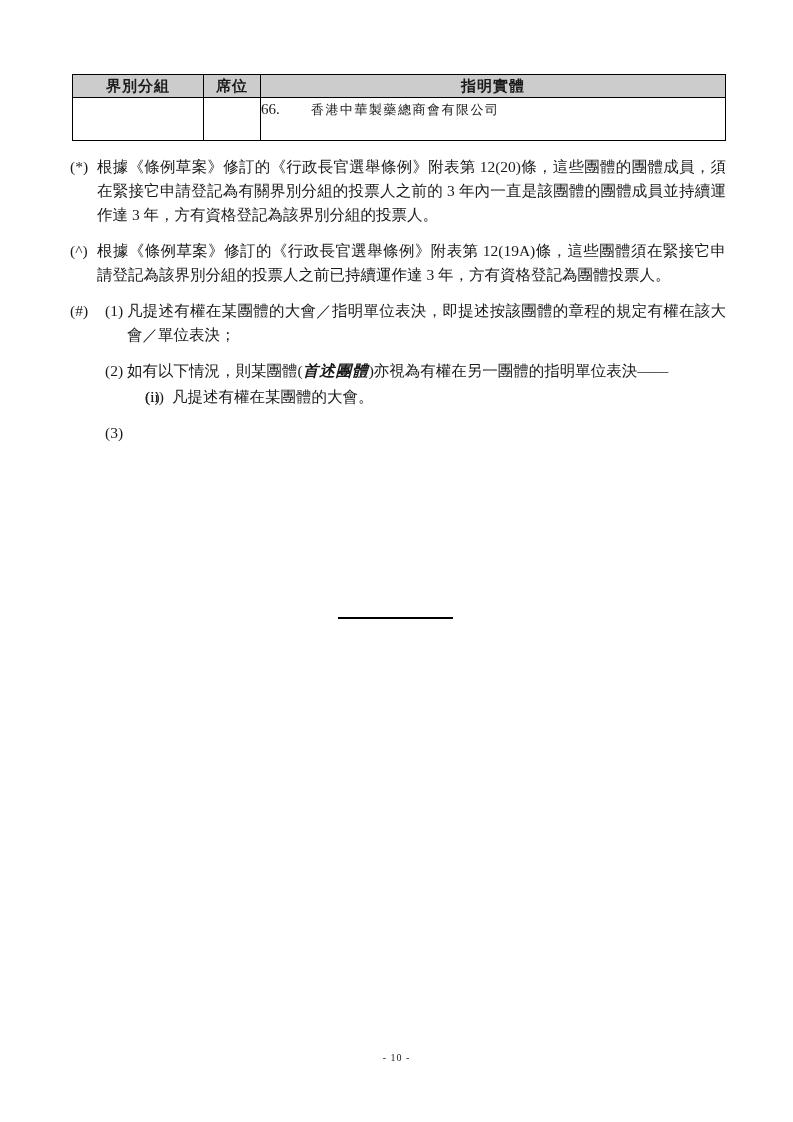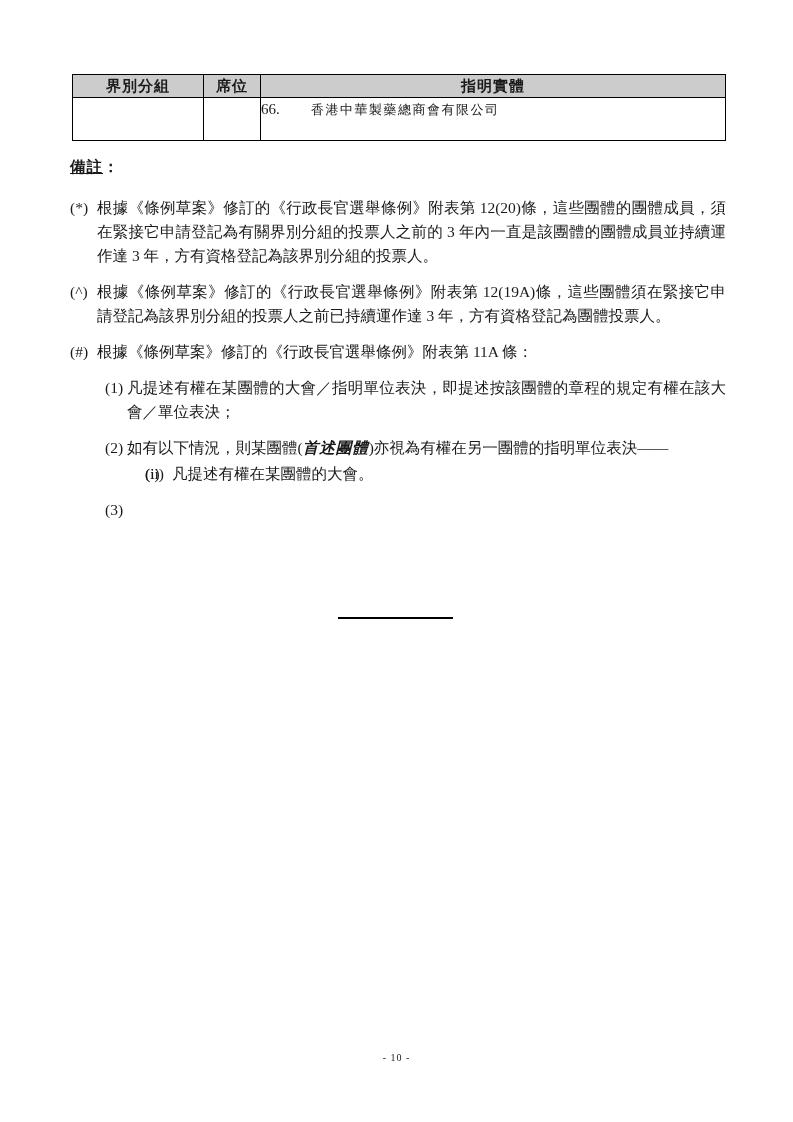--- a/index.html
+++ b/index.html
@@ -135,34 +135,31 @@
         <td></td>
         <td class="entity-cell">
           <span class="entity-no">66.</span><span class="entity-name">香港中華製藥總商會有限公司</span>
         </td>
       </tr>
     </tbody>
   </table>
 
   <div class="notes">
 
-    <div class="notes-heading">
-      <span class="u">備註</span><span>：</span>
-    </div>
 
     <div class="note">
       <span class="marker">(*)</span><span>根據《條例草案》修訂的《行政長官選舉條例》附表第 12(20)條，這些團體的團體成員，須在緊接它申請登記為有關界別分組的投票人之前的 3 年內一直是該團體的團體成員並持續運作達 3 年，方有資格登記為該界別分組的投票人。</span>
     </div>
 
     <div class="note">
       <span class="marker">(^)</span><span>根據《條例草案》修訂的《行政長官選舉條例》附表第 12(19A)條，這些團體須在緊接它申請登記為該界別分組的投票人之前已持續運作達 3 年，方有資格登記為團體投票人。</span>
     </div>
 
     <div class="note">
-      <span class="marker">(#)</span><span>根據《條例草案》修訂的《行政長官選舉條例》附表第 11A 條：</span>
+      <span class="marker">(#)</span>
     </div>
 
     <div class="subnote">
       <span class="marker">(1)</span><span>凡提述有權在某團體的大會／指明單位表決，即提述按該團體的章程的規定有權在該大會／單位表決；</span>
     </div>
 
     <div class="subnote">
       <span class="marker">(2)</span><span>如有以下情況，則某團體(</span><span class="emph">首述團體</span><span>)亦視為有權在另一團體的指明單位表決——</span>
       <div class="sublist">
         <div class="subsubnote">

